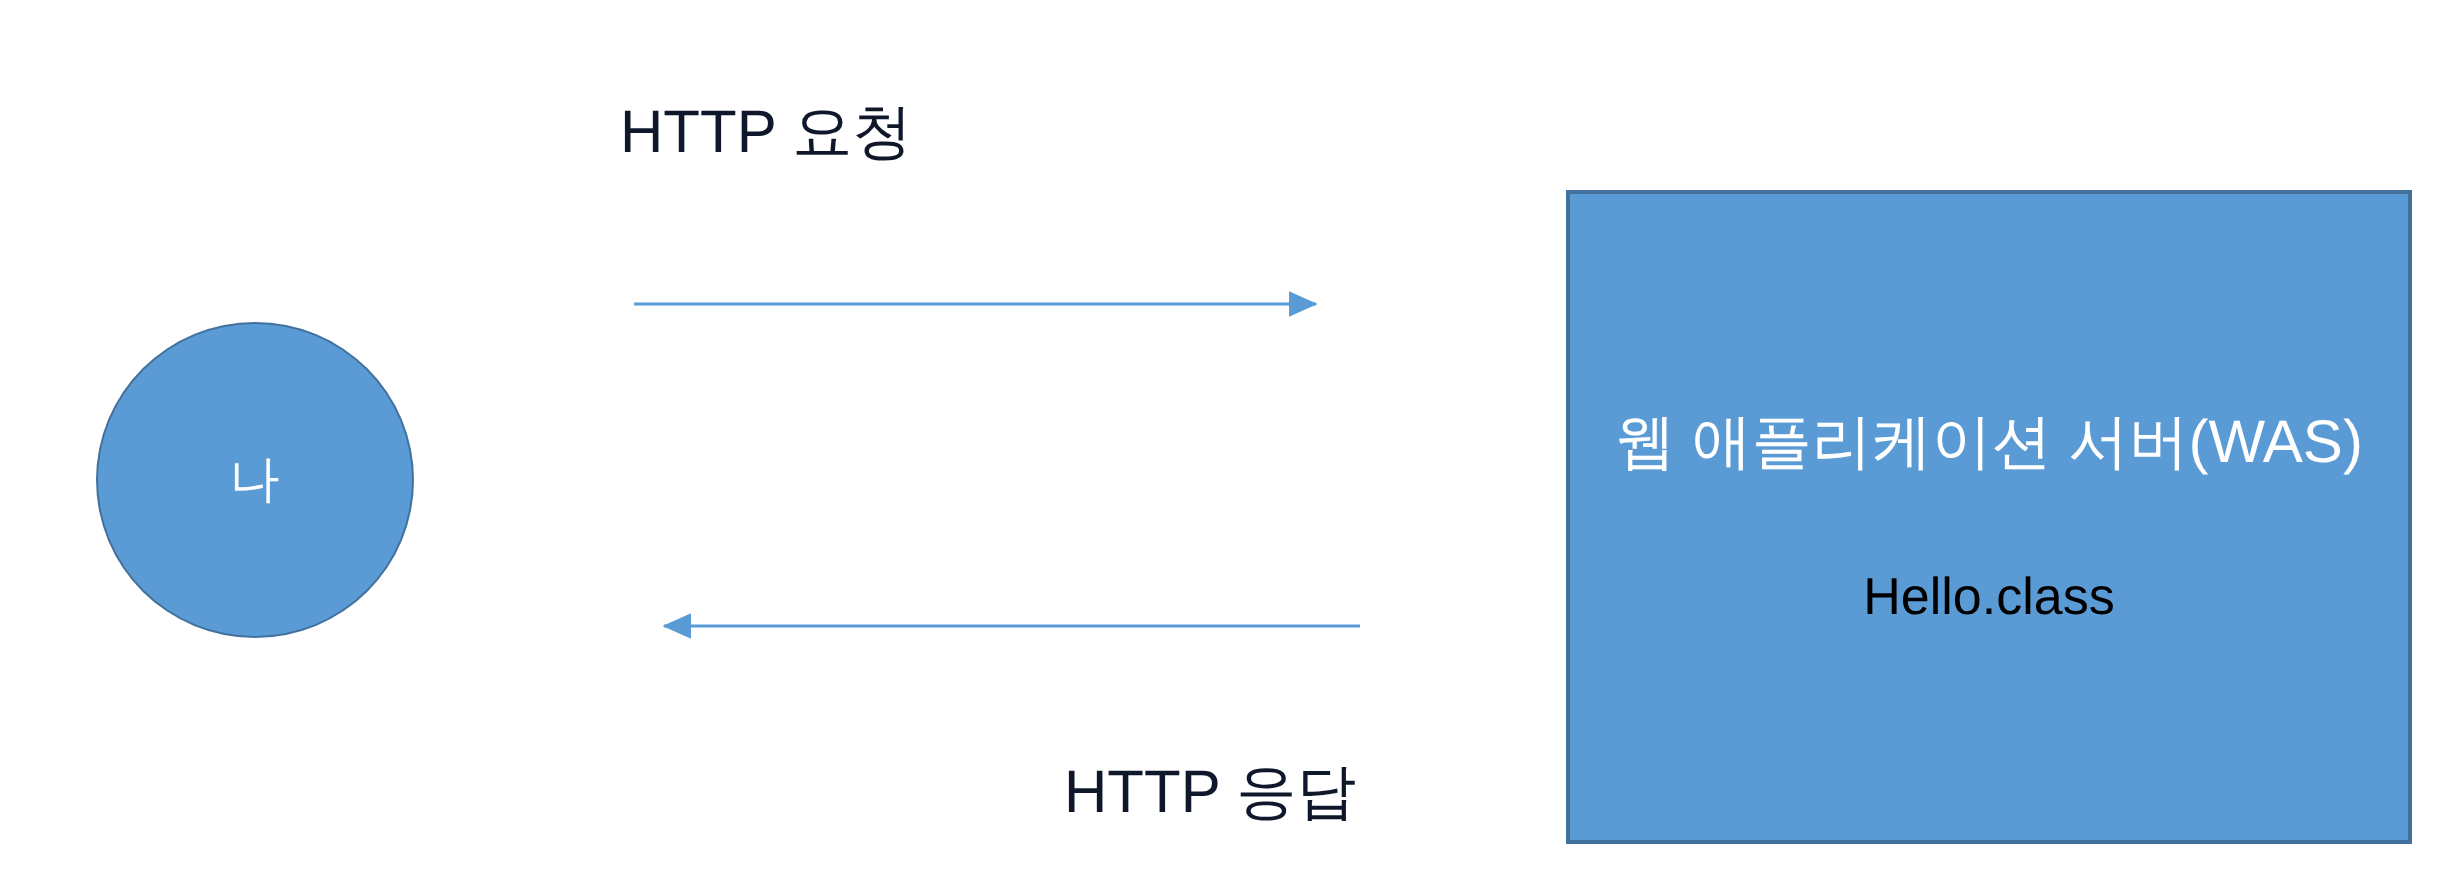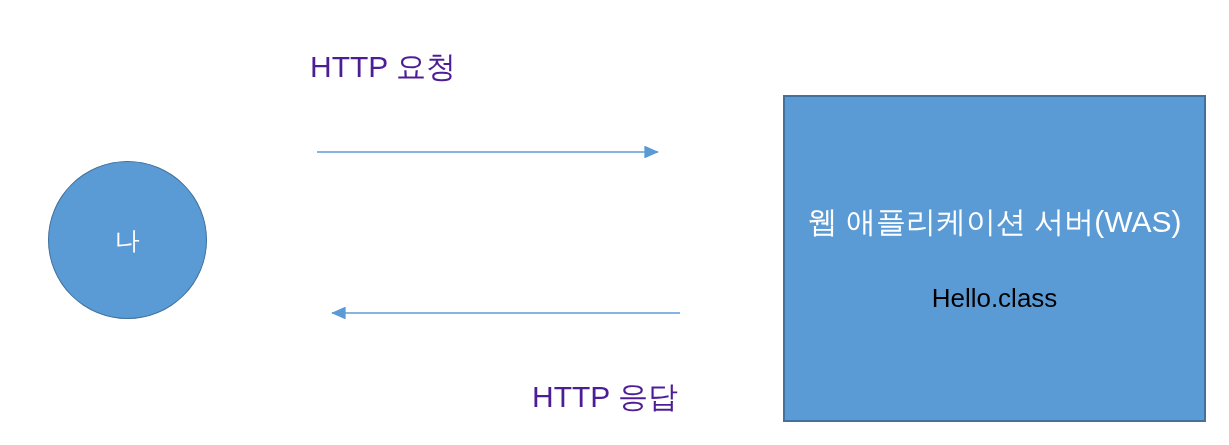--- a/index.html
+++ b/index.html
@@ -83,21 +83,21 @@
   #arrow-response-svg {
     left: 315px;
     top: 299px;
     width: 375px;
     height: 30px;
   }
 
   
   .edge-label {
     position: absolute;
-    color: #4c1d95;
+    color: #0f172a;
     font-size: 30px;
     line-height: 1.1;
     white-space: nowrap;
   }
   #label-request {
     left: 310px;
     top: 50px;
   }
   #label-response {
     left: 532px;

